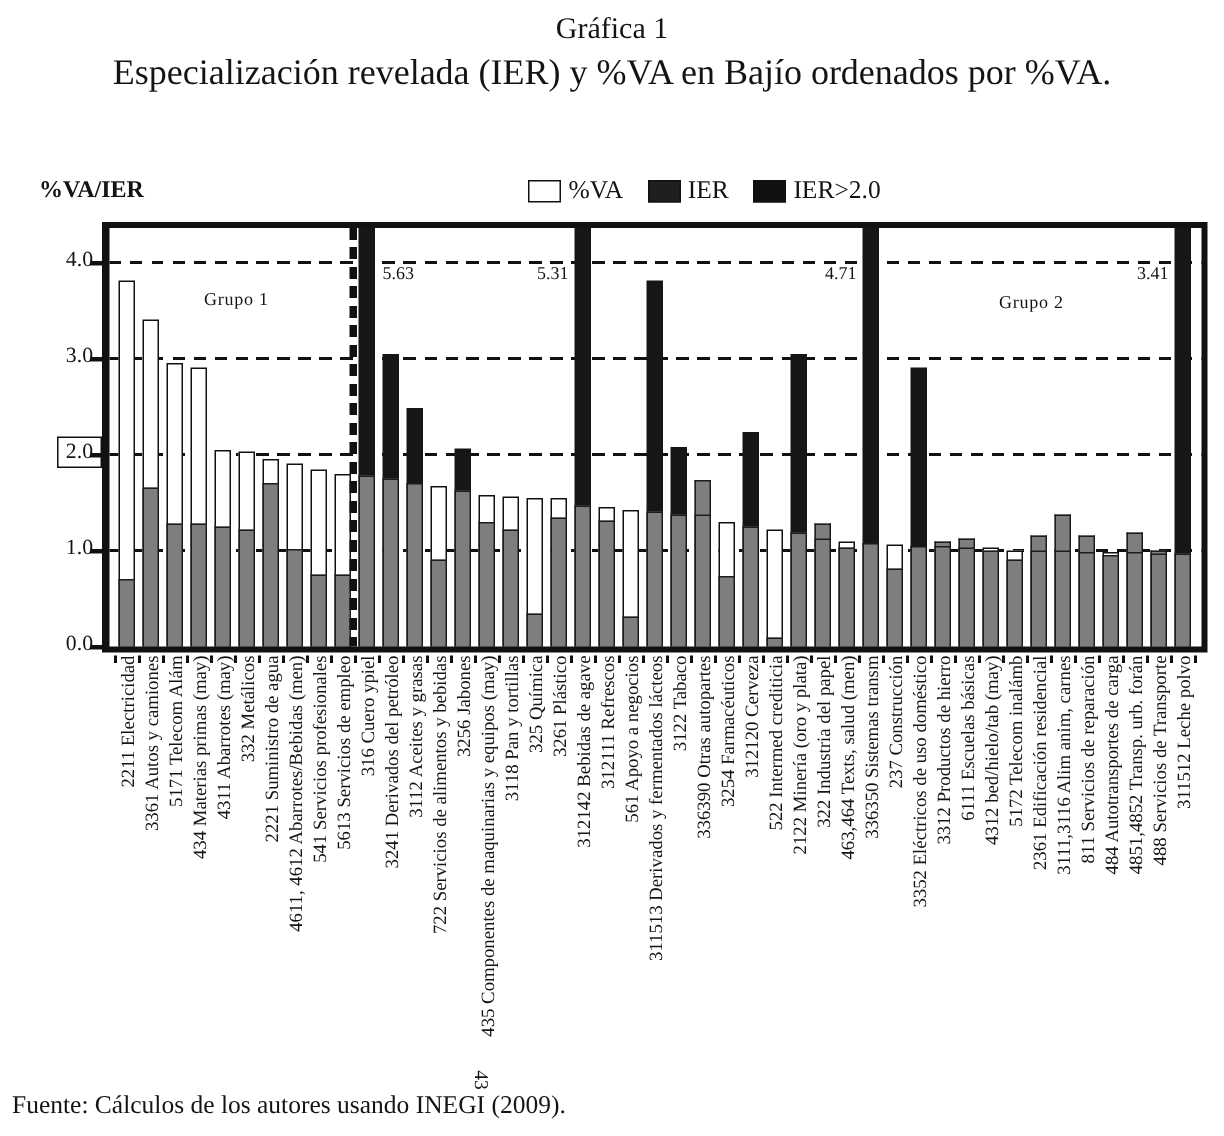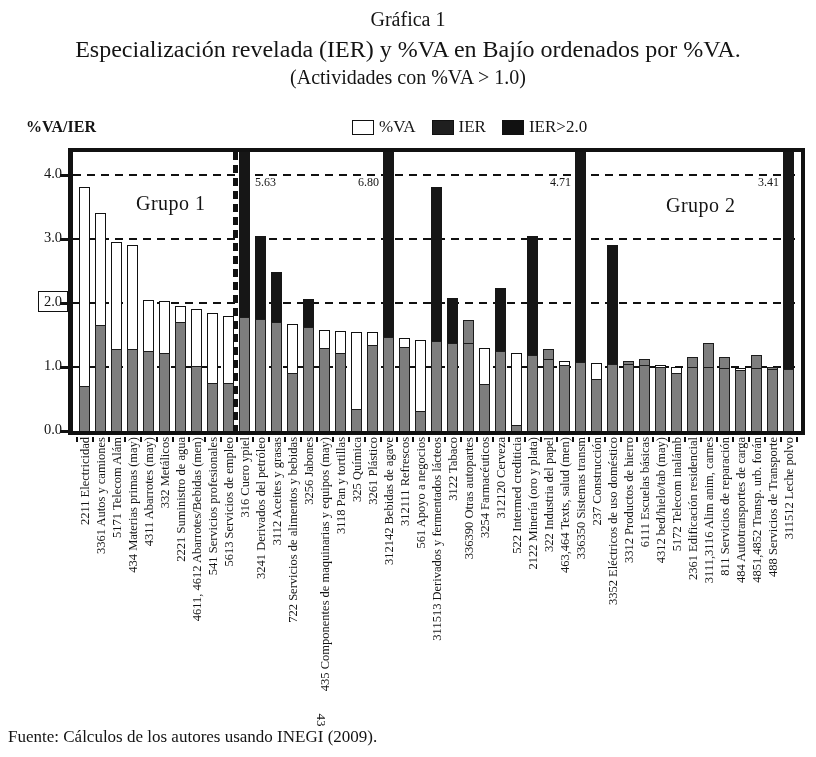--- a/index.html
+++ b/index.html
@@ -23,36 +23,35 @@
   .bar{position:absolute;box-sizing:border-box;}
   .bwhite{background:#fff;border:1.8px solid #111;}
   .bblack{background:#161616;}
   .bgrayfront{background:#7e7e7e;border:1.2px solid #1c1c1c;border-bottom:none;}
   .bgrayback{background:#7e7e7e;border:1.2px solid #1c1c1c;border-bottom:none;}
   .xtick{position:absolute;top:437px;width:2px;height:5px;background:#111;}
   .ltick{position:absolute;left:60px;width:8px;height:3px;background:#111;}
   .yticklab{position:absolute;right:754px;font-size:14.5px;}
   .yticklab.boxed{right:748px;border:1.6px solid #111;padding:1px 5px;}
   .note{position:absolute;top:175px;font-size:12px;z-index:7;white-space:nowrap;}
-  .glabel{position:absolute;font-size:20px;letter-spacing:.5px;z-index:5;}
+  .glabel{position:absolute;font-size:12px;letter-spacing:.5px;z-index:5;}
   .g1{left:136px;top:192px;}
   .g2{left:666px;top:194px;}
   .xlabel{position:absolute;width:292px;top:729px;text-align:right;white-space:nowrap;
           font-size:12.5px;line-height:14px;transform-origin:0 0;transform:rotate(-90deg);}
   .src{position:absolute;left:8px;top:727px;font-size:17px;}
   .pnum{position:absolute;left:314px;top:712px;font-size:13px;transform:rotate(90deg);}
 </style>
 </head>
 <body>
 
 <div class="fig">
 
   <div class="tline t1">Gráfica 1</div>
   <div class="tline t2">Especialización revelada (IER) y %VA en Bajío ordenados por %VA.</div>
-  <div class="tline t3">(Actividades con %VA &gt; 1.0)</div>
 
   <div class="ylab">%VA/IER</div>
 
   <div class="legend">
     <span class="legitem">
       <span class="swatch" style="background: rgb(255, 255, 255);"></span>
       <span>%VA</span>
     </span>
     <span class="legitem">
       <span class="swatch" style="background: rgb(31, 31, 31);"></span>
@@ -263,16 +262,16 @@
     <div class="bar bgrayback" style="left: 751px; top: 355px; width: 11px; height: 76px; z-index: 2;"></div>
     <div class="bar bgrayfront" style="left: 751px; top: 368px; width: 11px; height: 63px; z-index: 3;"></div>
     <div class="xlabel" style="left: 749.5px;">4851,4852 Transp. urb. forán</div>
     <div class="bar bgrayback" style="left: 767px; top: 367px; width: 11px; height: 64px; z-index: 2;"></div>
     <div class="bar bgrayfront" style="left: 767px; top: 369px; width: 11px; height: 62px; z-index: 3;"></div>
     <div class="xlabel" style="left: 765.5px;">488 Servicios de Transporte</div>
     <div class="bar bblack" style="left: 783px; top: 152px; width: 11px; height: 279px; z-index: 2;"></div>
     <div class="bar bgrayfront" style="left: 783px; top: 369px; width: 11px; height: 62px; z-index: 3;"></div>
     <div class="xlabel" style="left: 781.5px;">311512 Leche polvo</div>
     <div class="note" style="left: 255px;">5.63</div>
-    <div class="note" style="right: 437px;">6.80</div>
+    <div class="note" style="right: 437px;">5.31</div>
     <div class="note" style="right: 245px;">4.71</div>
     <div class="note" style="right: 37px;">3.41</div>
   </div>
 
 </body></html>

